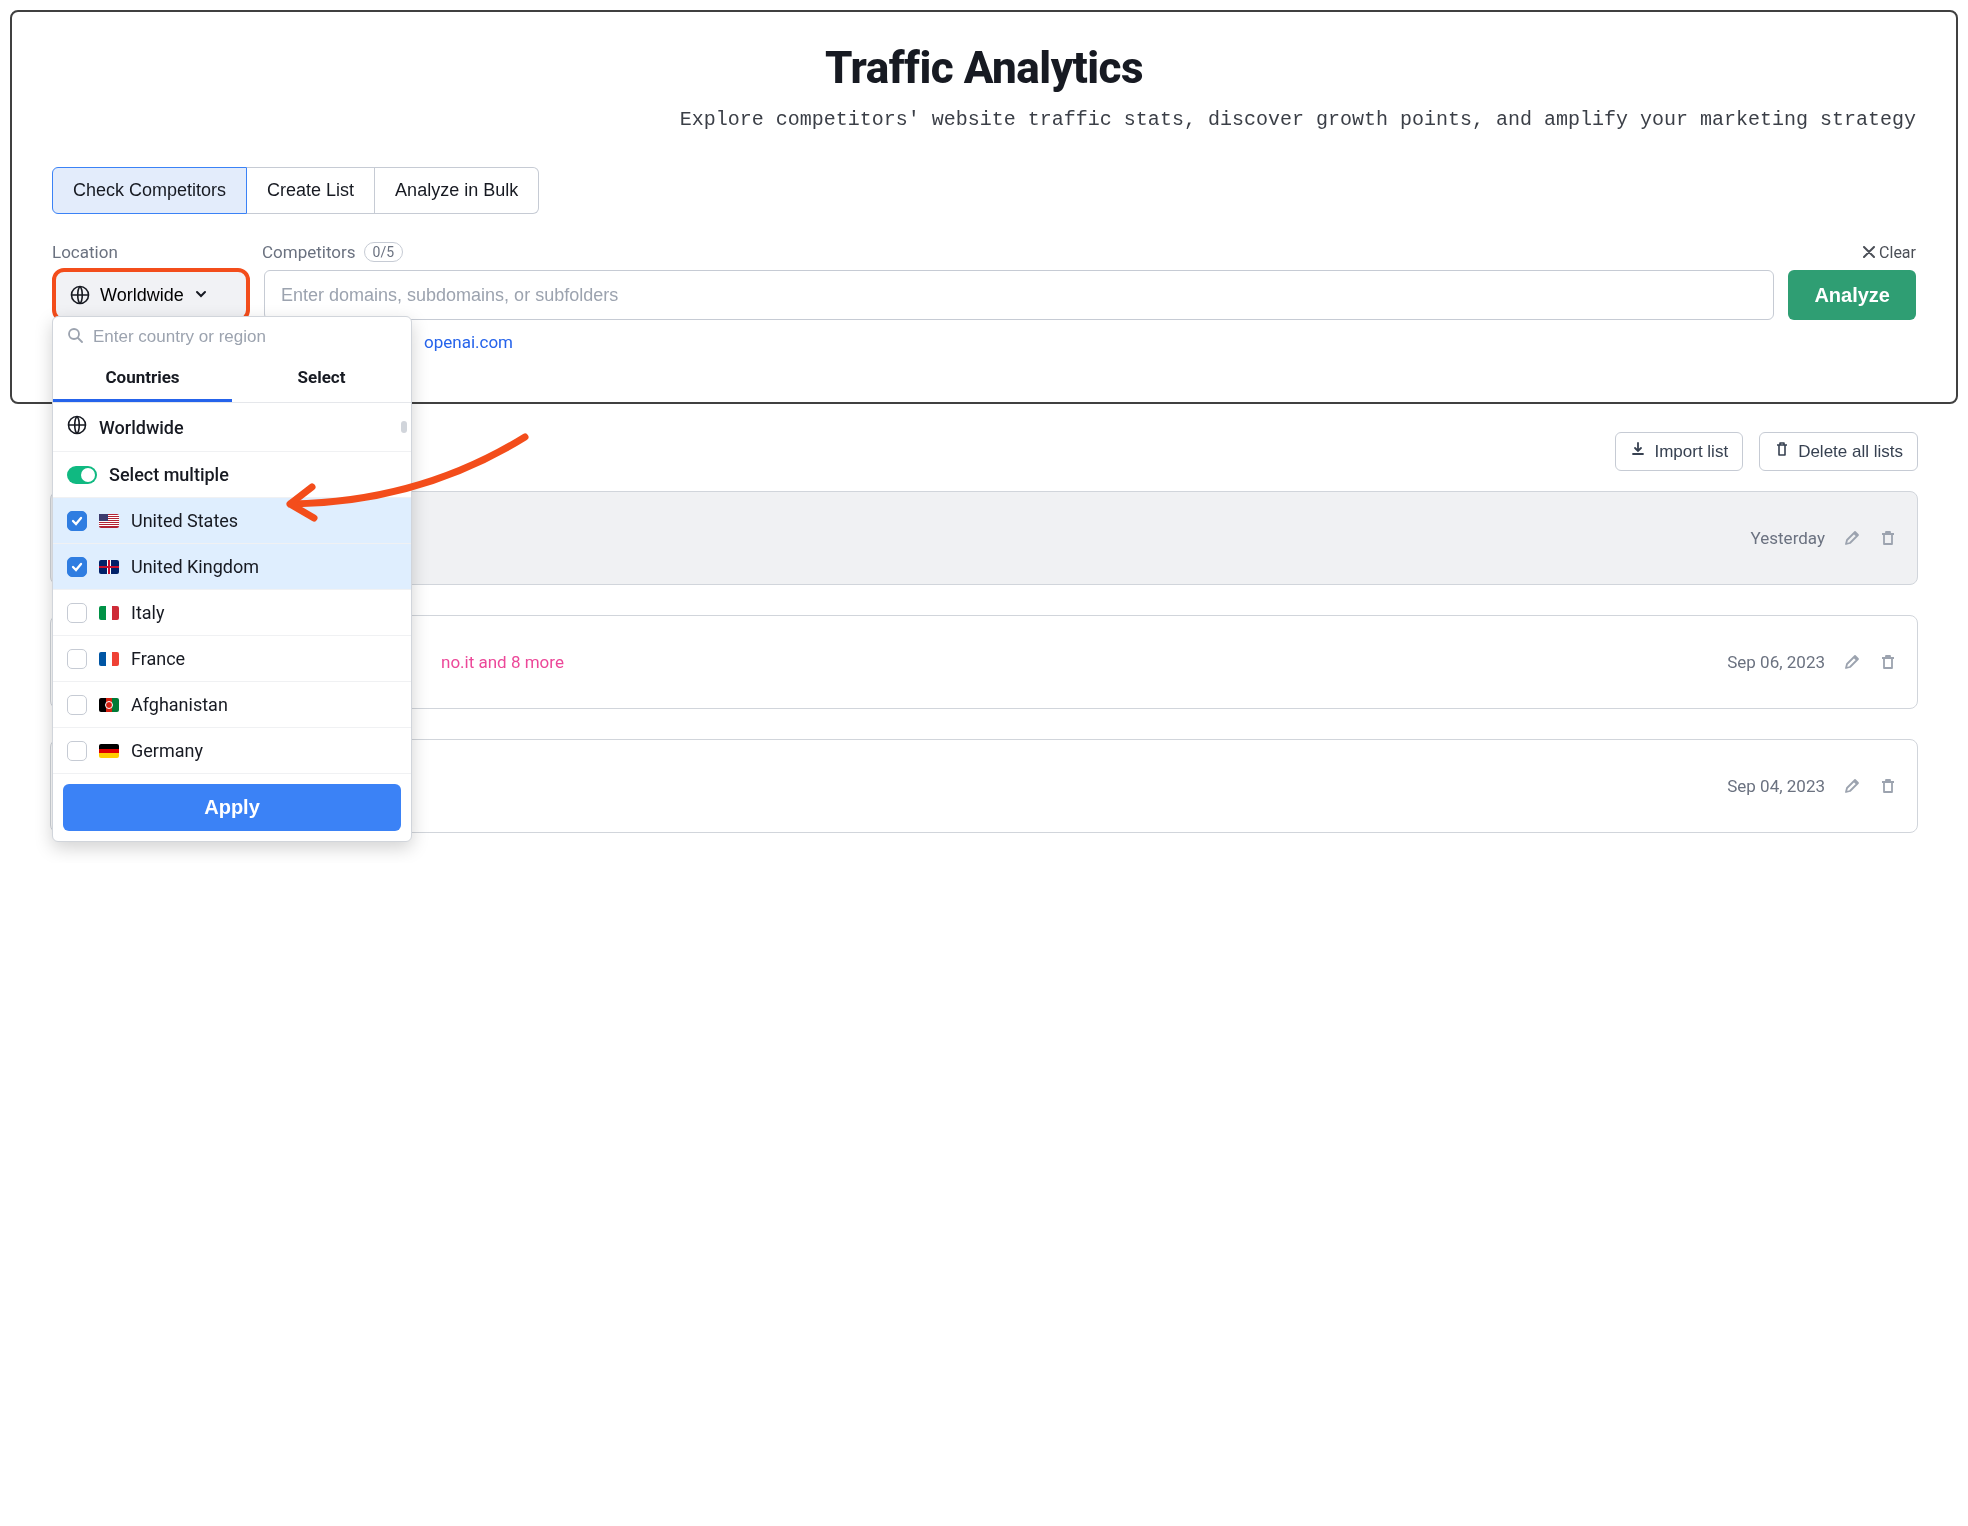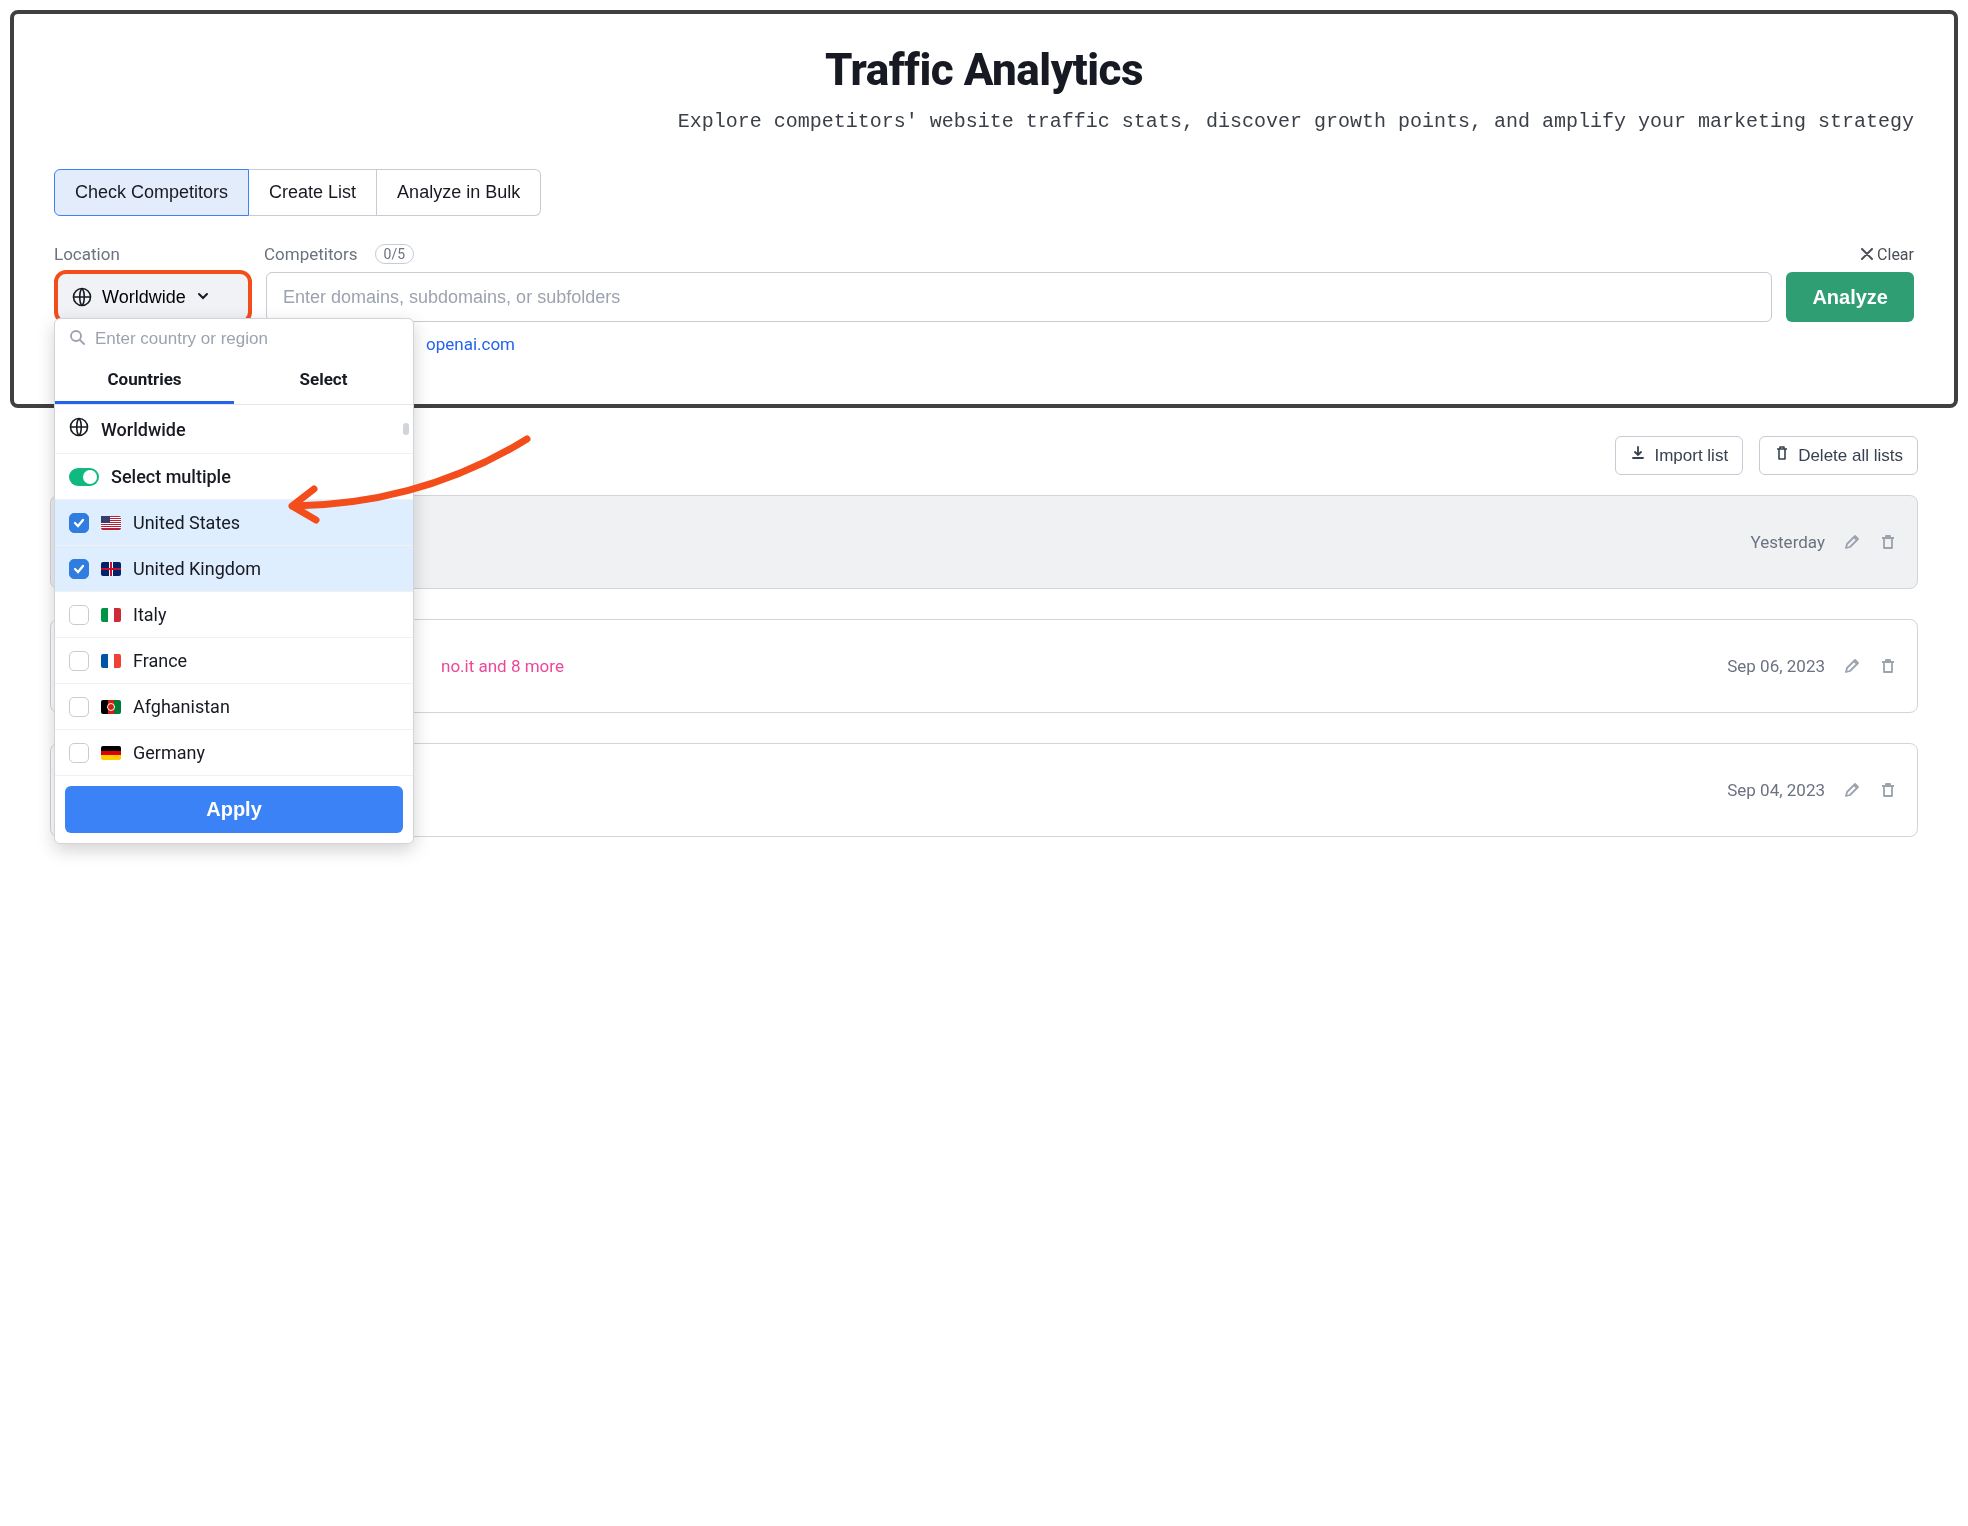--- a/index.html
+++ b/index.html
@@ -4,21 +4,21 @@
   <style>
     * { box-sizing: border-box; margin: 0; padding: 0; }
     body {
       font-family: -apple-system, BlinkMacSystemFont, "Segoe UI", Roboto, Helvetica, Arial, sans-serif;
       background: #fff;
       color: #171a22;
       font-size: 16px;
     }
     .panel {
       margin: 10px;
-      border: 4px solid #404040;
+      border: 2px solid #404040;
       border-radius: 8px;
       padding: 30px 40px 50px;
       background: #fff;
       position: relative;
     }
     .title {
       text-align: center;
       font-size: 44px;
       font-weight: 800;
       letter-spacing: -0.5px;
@@ -54,21 +54,21 @@
       position: relative;
       z-index: 1;
     }
     .labels-row {
       display: flex;
       gap: 20px;
       margin-bottom: 6px;
       align-items: center;
     }
     .lbl-location { color: #6b7280; font-size: 17px; width: 190px; }
-    .lbl-competitors { color: #6b7280; font-size: 17px; display: flex; align-items: flex-start; gap: 17px; flex: 1; }
+    .lbl-competitors { color: #6b7280; font-size: 17px; display: flex; align-items: flex-start; gap: 8px; flex: 1; }
     .pill { border: 1px solid #c6cbd4; border-radius: 999px; padding: 1px 8px; font-size: 14px; color: #6b7280; }
     .clear { color: #4b4f57; font-size: 16px; cursor: pointer; display: flex; align-items: flex-start; gap: 4px; }
     .input-row {
       display: flex;
       gap: 14px;
       align-items: center;
     }
     .location-btn {
       display: flex;
       align-items: center;

